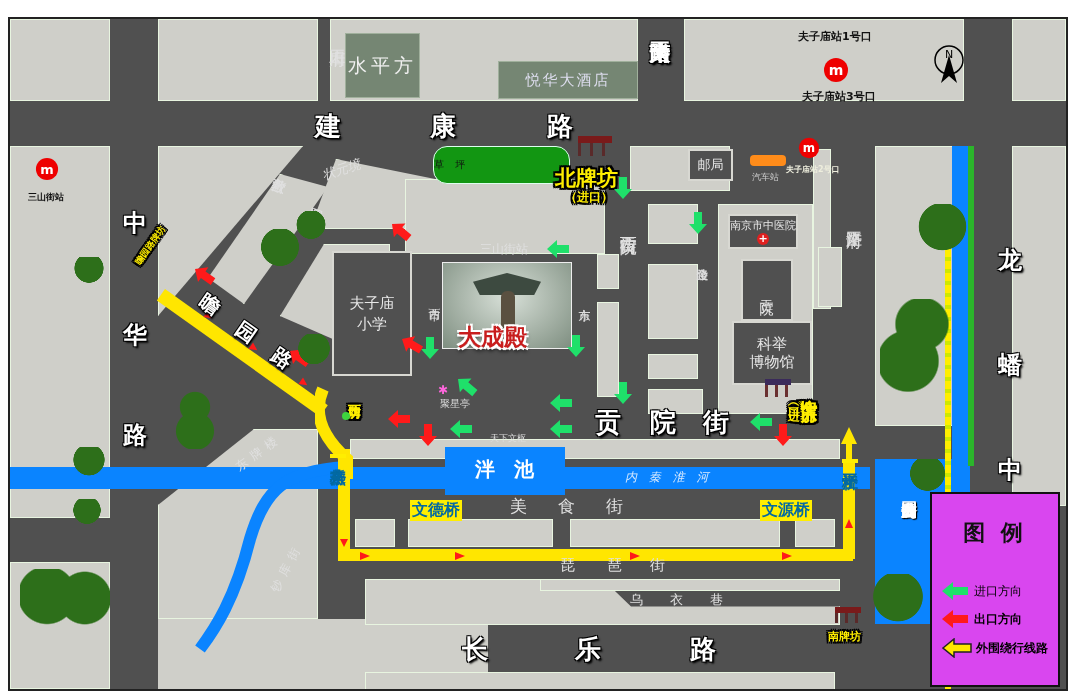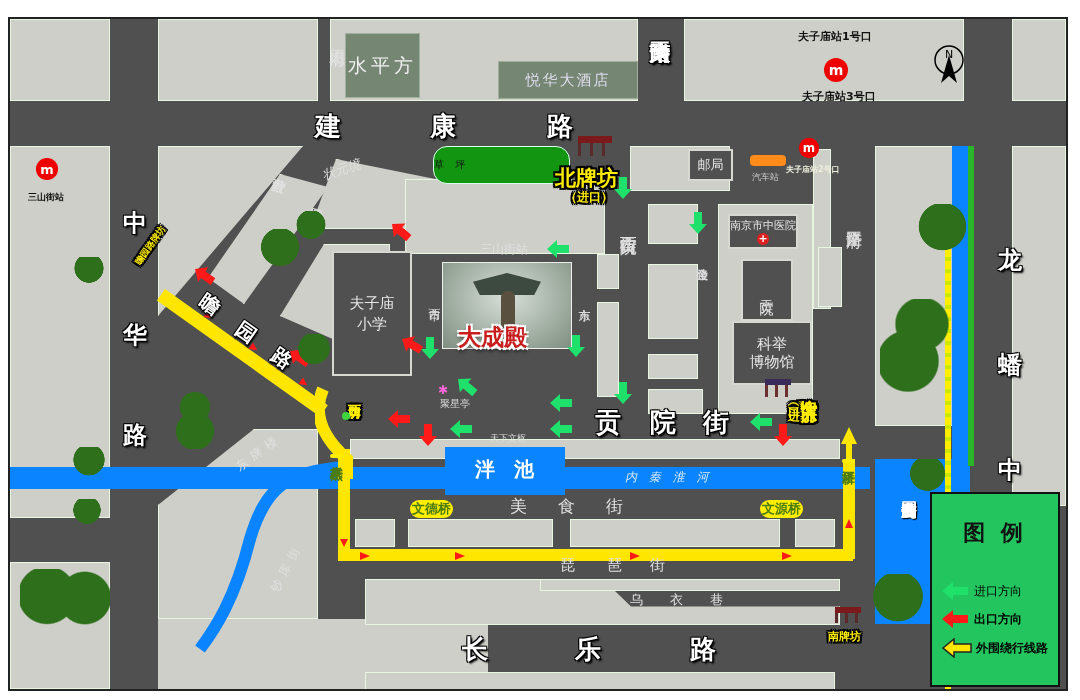--- a/index.html
+++ b/index.html
@@ -5,21 +5,21 @@
   html,body{margin:0;padding:0;background:#fff;}
   body{width:1080px;height:700px;position:relative;overflow:hidden;font-family:"DejaVu Sans","Liberation Sans",sans-serif;}
   #map{position:absolute;left:8px;top:17px;width:1056px;height:670px;background:#505050;border:2px solid #222;overflow:hidden;}
   .blk{position:absolute;background:#cfcfc9;border:1px solid #e8f5e0;box-sizing:border-box;}
   .bld{position:absolute;background:#505050;border:2px solid #d8d8d2;box-sizing:border-box;color:#e8e8e8;display:flex;align-items:center;justify-content:center;text-align:center;font-family:"DejaVu Sans",sans-serif;}
   .bldg{position:absolute;background:#758673;border:1px solid #a0b09c;box-sizing:border-box;color:#f0f0f0;display:flex;align-items:center;justify-content:center;font-size:19px;letter-spacing:4px;}
   .road-lbl{position:absolute;color:#fff;font-family:"DejaVu Serif",serif;font-weight:bold;text-shadow:-1px -1px 0 #000,1px -1px 0 #000,-1px 1px 0 #000,1px 1px 0 #000,2px 2px 2px #000;}
   .st-lbl{position:absolute;color:#e0e0e0;font-family:"DejaVu Serif",serif;font-size:14px;}
   .vert{writing-mode:vertical-rl;text-orientation:upright;}
   .yellow-lbl{position:absolute;color:#ffee00;font-weight:bold;text-shadow:-2px -2px 0 #000,2px -2px 0 #000,-2px 2px 0 #000,2px 2px 0 #000,0 2px 0 #000,2px 0 0 #000,-2px 0 0 #000,0 -2px 0 #000;}
-  .yel-tag{position:absolute;background:#ffee00;color:#4d7c0f;font-weight:bold;font-size:13px;padding:0 2px;border-radius:9px;}
+  .yel-tag{position:absolute;background:#ffee00;color:#0369a1;font-weight:bold;font-size:16px;padding:0 2px;}
   .water{position:absolute;background:#0a84ff;}
   .route{position:absolute;background:#ffe600;}
   .tri{position:absolute;width:0;height:0;}
   .tree{position:absolute;}
   .metro{position:absolute;width:26px;height:26px;}
   .small-lbl{position:absolute;color:#111;font-size:10px;font-weight:bold;}
   .gate{position:absolute;}
 </style>
 </head>
 <body>
@@ -268,21 +268,21 @@
   <div class="tree" style="left:10px;top:550px;width:90px;height:58px;background:radial-gradient(circle at 30% 45%,#2d6f1a 40%,transparent 42%),radial-gradient(circle at 72% 50%,#2d6f1a 36%,transparent 38%);"></div>
   <div class="tree" style="left:160px;top:370px;width:50px;height:60px;background:radial-gradient(circle at 50% 30%,#2d6f1a 30%,transparent 32%),radial-gradient(circle at 50% 70%,#2d6f1a 38%,transparent 40%);"></div>
   <div class="tree" style="left:248px;top:210px;width:44px;height:40px;background:radial-gradient(circle at 50% 45%,#2d6f1a 60%,transparent 62%);"></div>
   <div class="tree" style="left:284px;top:192px;width:34px;height:30px;background:radial-gradient(circle at 50% 45%,#2d6f1a 60%,transparent 62%);"></div>
   <div class="tree" style="left:285px;top:315px;width:38px;height:32px;background:radial-gradient(circle at 50% 45%,#2d6f1a 60%,transparent 62%);"></div>
   <div class="tree" style="left:905px;top:185px;width:55px;height:50px;background:radial-gradient(circle at 50% 45%,#2d6f1a 60%,transparent 62%);"></div>
   <div class="tree" style="left:870px;top:280px;width:70px;height:100px;background:radial-gradient(circle at 60% 25%,#2d6f1a 30%,transparent 32%),radial-gradient(circle at 40% 62%,#2d6f1a 40%,transparent 42%);"></div>
   <div class="tree" style="left:895px;top:440px;width:45px;height:32px;background:radial-gradient(circle at 50% 45%,#2d6f1a 60%,transparent 62%);"></div>
   <div class="tree" style="left:858px;top:555px;width:60px;height:50px;background:radial-gradient(circle at 50% 45%,#2d6f1a 60%,transparent 62%);"></div>
 
-  <div style="position:absolute;left:920px;top:473px;width:130px;height:195px;background:#22c55e;border:2px solid #111;box-sizing:border-box">
+  <div style="position:absolute;left:920px;top:473px;width:130px;height:195px;background:#d946ef;border:2px solid #111;box-sizing:border-box">
     <div style="position:absolute;left:0;right:0;top:24px;text-align:center;font-size:22px;font-weight:bold;color:#111;letter-spacing:4px">图 例</div>
     <div style="position:absolute;left:10px;top:88px;display:flex;align-items:center;gap:6px">
       <svg width="26" height="18">
           <path d="M0,9 L11,0 L11,5 L26,5 L26,13 L11,13 L11,18 Z" fill="#1fe06a"></path>
         </svg>
       <span style="font-size:12px;font-weight:normal">进口方向</span>
     </div>
     <div style="position:absolute;left:10px;top:116px;display:flex;align-items:center;gap:6px">
       <svg width="26" height="18">
           <path d="M0,9 L11,0 L11,5 L26,5 L26,13 L11,13 L11,18 Z" fill="#ff1a1a"></path>

